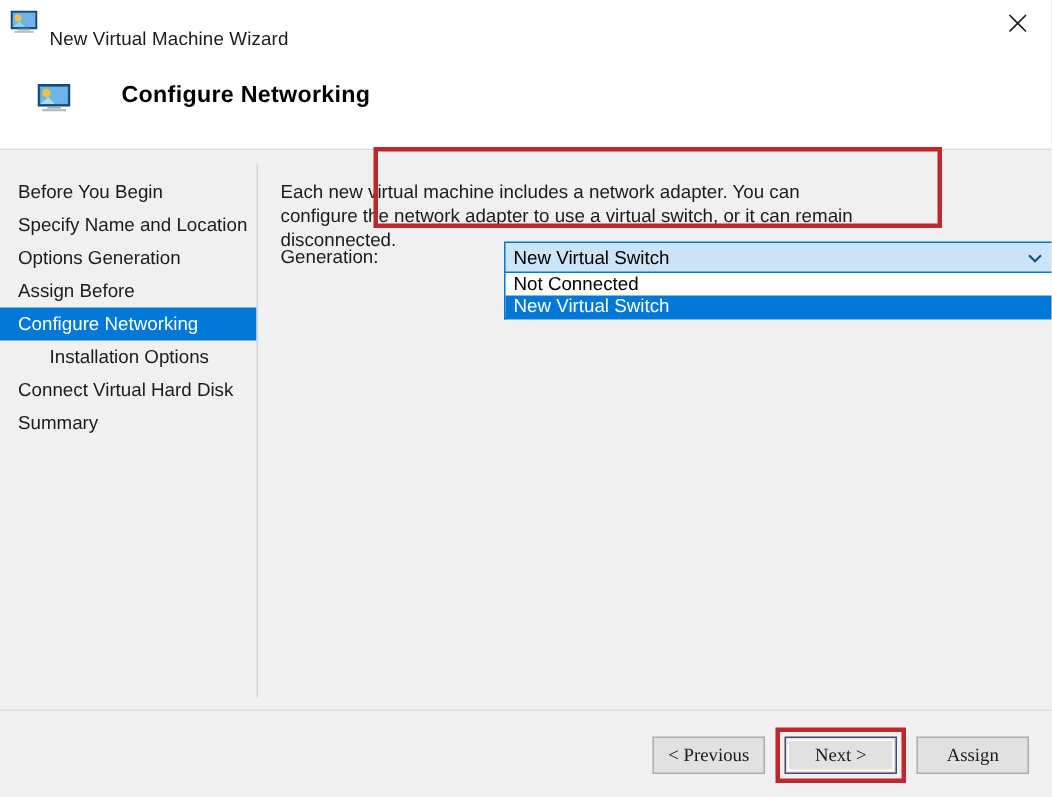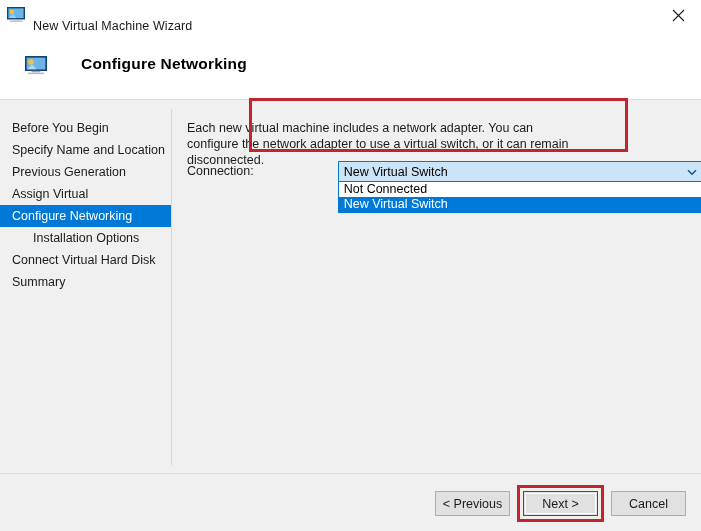--- a/index.html
+++ b/index.html
@@ -232,21 +232,21 @@
     right: 15px;
     top: 17px;
     display: flex;
     gap: 13px;
   }
   .wizbtn {
     width: 75px;
     height: 25px;
     background: #e1e1e1;
     border: 1px solid #adadad;
-    font-family: Liberation Sans, sans-serif;
+    font-family: Liberation Serif, serif;
     font-size: 12.5px;
     color: #1b1b1b;
     display: flex;
     align-items: center;
     justify-content: center;
     box-sizing: border-box;
     padding: 0;
   }
   .wizbtn.focused {
     border: 1px solid #4a4a6a;
@@ -300,34 +300,34 @@
     <rect x="3" y="16.6" width="16" height="1.6" fill="#b6bec5"></rect>
   </svg>
   <div id="header-title">Configure Networking</div>
 </div>
 
 <div id="content">
 
   <div id="sidebar">
     <div class="nav-item">Before You Begin</div>
     <div class="nav-item">Specify Name and Location</div>
-    <div class="nav-item">Previous Generation</div>
-    <div class="nav-item">Assign Virtual</div>
+    <div class="nav-item">Options Generation</div>
+    <div class="nav-item">Assign Before</div>
     <div class="nav-item selected">Configure Networking</div>
     <div class="nav-item indent">Installation Options</div>
     <div class="nav-item">Connect Virtual Hard Disk</div>
     <div class="nav-item">Summary</div>
   </div>
   <div id="sidebar-divider"></div>
 
   <div id="main">
     <div id="description">Each new virtual machine includes a network adapter. You can configure the network adapter to use a virtual switch, or it can remain disconnected.</div>
 
     <div id="connection-row">
-      <div id="connection-label">Connection:</div>
+      <div id="connection-label">Generation:</div>
 
       <div id="combo-wrap">
         <div id="combobox">
           <div id="combobox-value">New Virtual Switch</div>
           <svg id="combobox-arrow" viewBox="0 0 12 12">
             <path d="M2 4.2 L6 8.2 L10 4.2" stroke="#12507e" stroke-width="1.4" fill="none"></path>
           </svg>
         </div>
         <div id="combo-list">
           <div class="combo-option">Not Connected</div>
@@ -339,15 +339,15 @@
   </div>
 </div>
 
 <div id="footer">
   <div id="button-bar">
     <button class="wizbtn">&lt; Previous</button>
     <div id="next-wrapper">
       <button class="wizbtn focused">Next &gt;</button>
       <div id="next-highlight"></div>
     </div>
-    <button class="wizbtn">Cancel</button>
+    <button class="wizbtn">Assign</button>
   </div>
 </div>
 
 </body></html>

